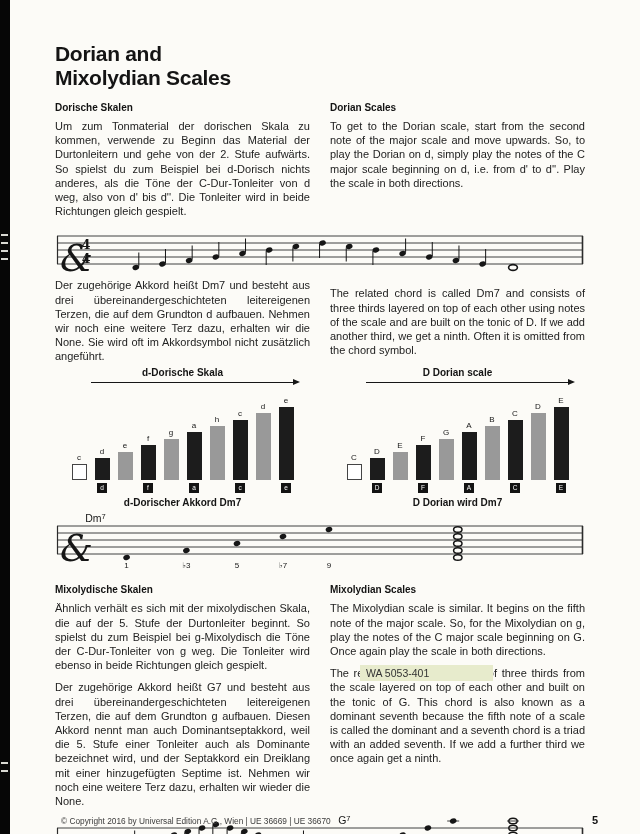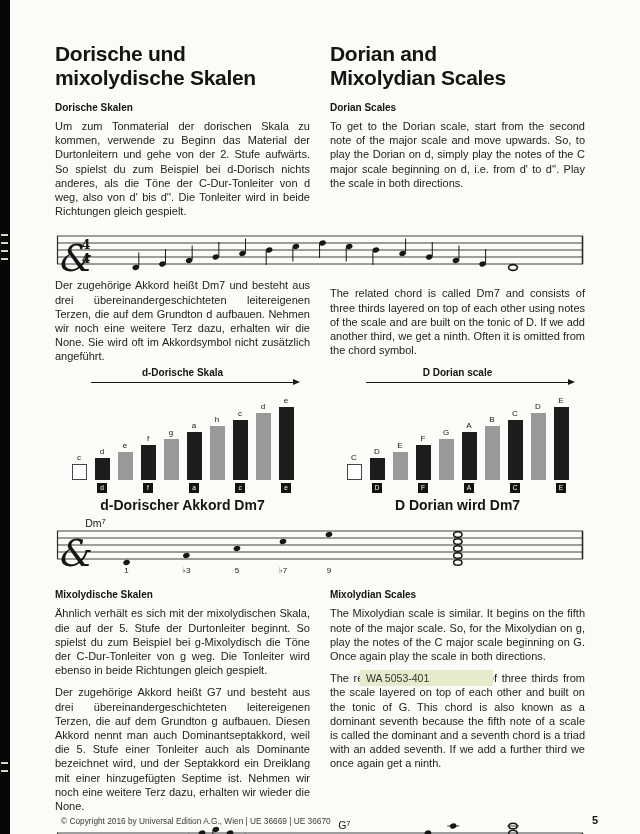--- a/index.html
+++ b/index.html
@@ -28,42 +28,41 @@
   .d-arrow::before { content:''; position:absolute; left:36px; right:16px; top:3px; border-top:1.5px solid #161616; }
   .d-arrow::after { content:''; position:absolute; right:10px; top:0; border-left:7px solid #161616; border-top:3.5px solid transparent; border-bottom:3.5px solid transparent; }
   .d-bars { display:flex; justify-content:center; align-items:flex-end; height:104px; }
   .bar-col { width:23px; display:flex; flex-direction:column; align-items:center; justify-content:flex-end; }
   .bar-letter { font-size:8px; line-height:1; margin-bottom:2px; color:#161616; }
   .bar { width:15px; }
   .bar-black { background:#1c1c1c; }
   .bar-gray { background:#999; }
   .bar-white { background:#fff; border:1px solid #444; }
   .bar-marker { width:10px; height:10px; margin-top:3px; background:#131313; color:#fff; font-size:6.5px; line-height:10px; text-align:center; }
-  .d-caption { font-size:14px; font-weight:bold; text-align:center; margin-top:4px; color:#141414; }
+  .d-caption { font-size:10px; font-weight:bold; text-align:center; margin-top:4px; color:#141414; }
   .footer { position:absolute; left:61px; right:42px; bottom:8px; display:flex; justify-content:space-between; align-items:baseline; font-size:8.3px; color:#3b3b3b; z-index:6; }
   .pageno { font-size:11px; font-weight:bold; color:#141414; }
 </style>
 </head>
 <body>
 
 <div class="page">
 
   <div class="scan-edge">
     <div class="scan-mark" style="top:234px"></div>
     <div class="scan-mark" style="top:242px"></div>
     <div class="scan-mark" style="top:250px"></div>
     <div class="scan-mark" style="top:258px"></div>
     <div class="scan-mark" style="top:762px"></div>
     <div class="scan-mark" style="top:770px"></div>
   </div>
 
   <div class="content">
 
     <div class="grid">
-      <h1 class="title">Dorische und mixolydische Skalen</h1>
       <h1 class="title title-en">Dorian and Mixolydian Scales</h1>
     </div>
 
     <div class="grid">
       <div>
         <h2 class="sub">Dorische Skalen</h2>
         <p class="body">Um zum Tonmaterial der dorischen Skala zu kommen, verwende zu Beginn das Material der Durtonleitern und gehe von der 2. Stufe aufwärts. So spielst du zum Beispiel bei d-Dorisch nichts anderes, als die Töne der C-Dur-Tonleiter von d weg, also von d' bis d''. Die Tonleiter wird in beide Richtungen gleich gespielt.</p>
       </div>
       <div>
         <h2 class="sub">Dorian Scales</h2>

